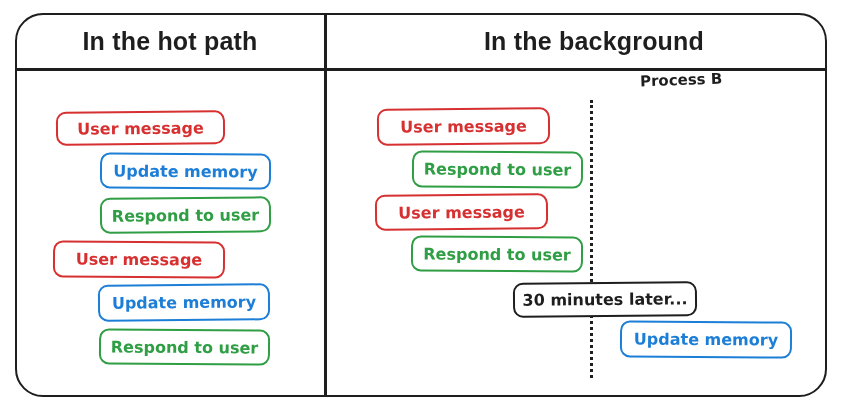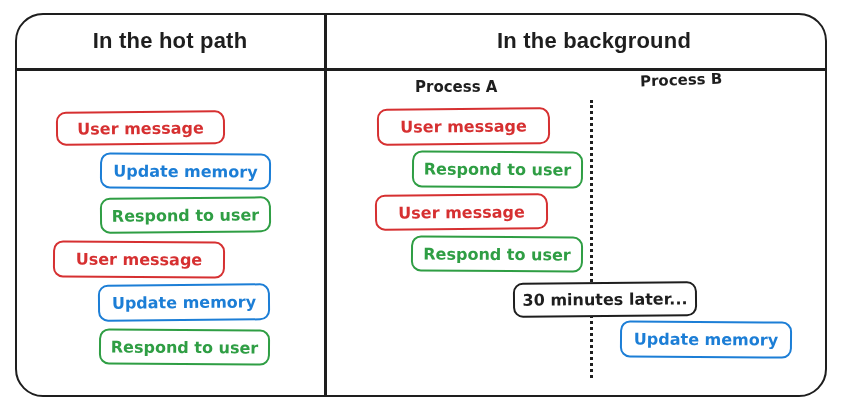--- a/index.html
+++ b/index.html
@@ -33,21 +33,21 @@
   .h-divider {
     position: absolute;
     left: 16px; top: 68px;
     width: 810px; height: 2.5px;
     background: #1e1e1e;
   }
   .panel-title {
     position: absolute;
     top: 14px; height: 54px;
     display: flex; align-items: center; justify-content: center;
-    font-size: 22px;
+    font-size: 25px;
     font-weight: 600;
     letter-spacing: 0.2px;
     color: #1e1e1e;
   }
   .title-left  { left: 15px;  width: 310px; }
   .title-right { left: 344px; width: 500px; }
 
   .hand {
     font-family: "DejaVu Sans", sans-serif;
     font-weight: bold;
@@ -98,21 +98,20 @@
   <div class="box hand tilt-b" style="left: 100px; top: 153px; width: 171px; height: 36px; border-color: rgb(28, 126, 214); color: rgb(28, 126, 214);">Update memory</div>
 
   <div class="box hand tilt-a" style="left: 100px; top: 197px; width: 171px; height: 36px; border-color: rgb(47, 158, 68); color: rgb(47, 158, 68);">Respond to user</div>
 
   <div class="box hand tilt-b" style="left: 53px; top: 241px; width: 172px; height: 37px; border-color: rgb(214, 48, 49); color: rgb(214, 48, 49);">User message</div>
 
   <div class="box hand tilt-a" style="left: 98px; top: 284px; width: 172px; height: 37px; border-color: rgb(28, 126, 214); color: rgb(28, 126, 214);">Update memory</div>
 
   <div class="box hand tilt-b" style="left: 99px; top: 329px; width: 171px; height: 36px; border-color: rgb(47, 158, 68); color: rgb(47, 158, 68);">Respond to user</div>
 
-  <div class="process-label hand" style="left:415px; top:78px;">Process A</div>
 
   <div class="process-label hand" style="left:640px; top:71px; transform: rotate(-2deg);">Process B</div>
 
   <div class="dotted-line"></div>
 
   <div class="box hand tilt-a" style="left: 377px; top: 108px; width: 173px; height: 37px; border-color: rgb(214, 48, 49); color: rgb(214, 48, 49);">User message</div>
 
   <div class="box hand tilt-b" style="left: 412px; top: 151px; width: 171px; height: 37px; border-color: rgb(47, 158, 68); color: rgb(47, 158, 68);">Respond to user</div>
 
   <div class="box hand tilt-a" style="left: 375px; top: 194px; width: 173px; height: 36px; border-color: rgb(214, 48, 49); color: rgb(214, 48, 49);">User message</div>

